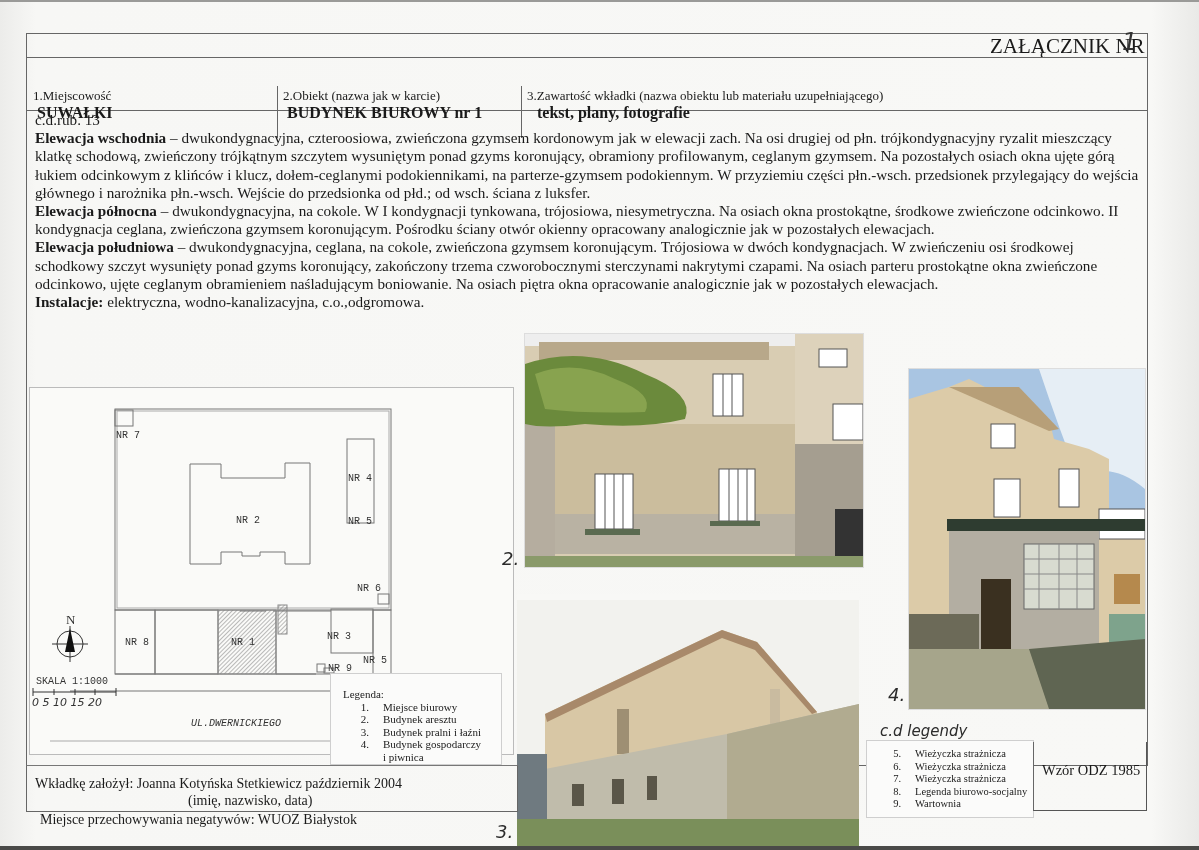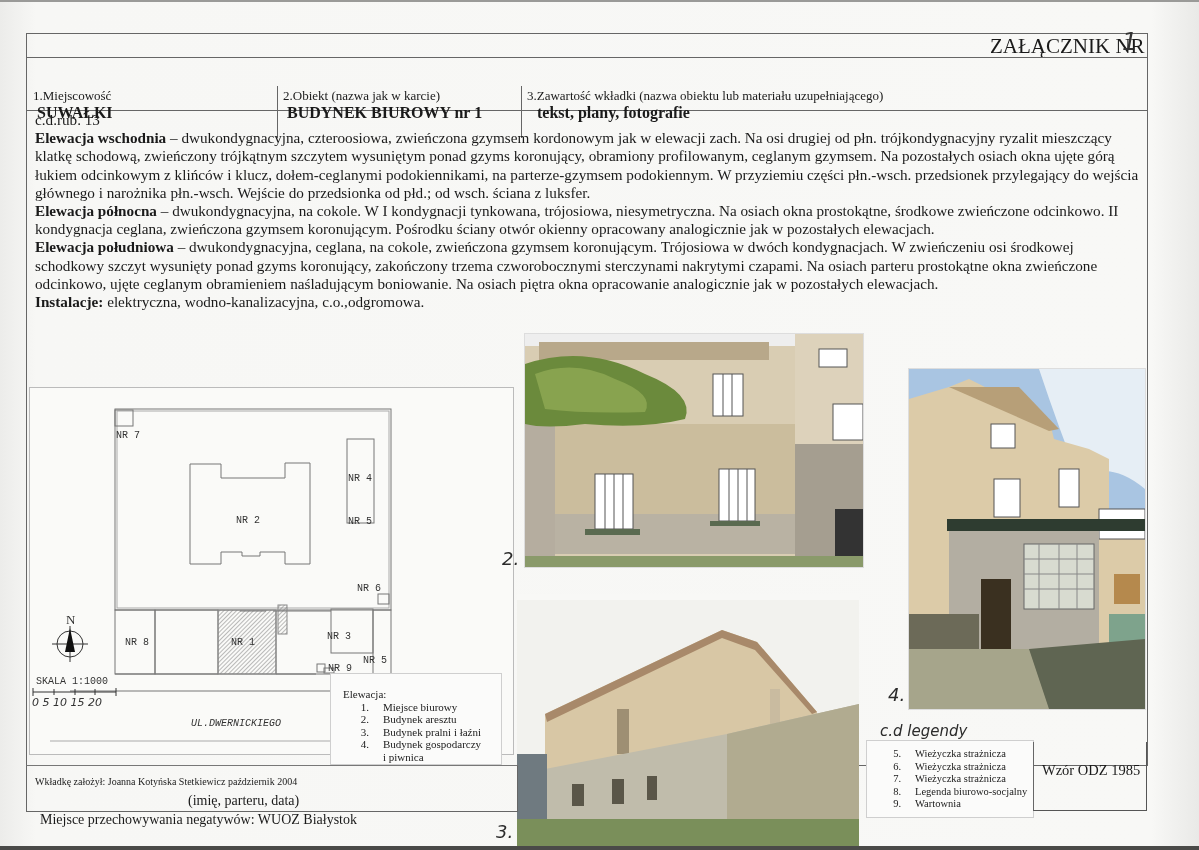--- a/index.html
+++ b/index.html
@@ -21,21 +21,21 @@
   .text-block p{margin:0;}
   .text-block b{font-weight:bold;}
   .photo{position:absolute;overflow:hidden;border:1px solid #ddd;}
   .photo svg{display:block;}
   .hand{position:absolute;font-family:"DejaVu Sans",sans-serif;font-style:italic;color:#2b2b2b;}
   .plan{position:absolute;left:29px;top:387px;width:483px;height:366px;border:1px solid #bbb;background:#fafaf8;}
   .legend{position:absolute;background:#fbfbfa;border:1px solid #cfcfcf;font-size:11px;line-height:12.5px;}
   .legend .row{display:flex;}
   .legend .num{width:26px;text-align:right;padding-right:14px;}
   .footer-box{position:absolute;left:26px;top:765px;width:1120px;height:45px;border:1px solid #666;border-top:1px solid #777;}
-  .author{position:absolute;left:35px;top:776px;font-size:10px;}
+  .author{position:absolute;left:35px;top:776px;font-size:14px;}
   .author-sub{position:absolute;left:188px;top:793px;font-size:14px;}
   .negs{position:absolute;left:40px;top:812px;font-size:14px;}
   .pattern{position:absolute;left:1042px;top:762px;font-size:14.5px;}
 </style>
 </head>
 <body>
 
 <div class="page">
   <div class="scan-edge"></div>
   <div class="scan-edge b"></div>
@@ -126,21 +126,21 @@
         <line x1="24" y1="301" x2="24" y2="307"></line>
         <line x1="45" y1="301" x2="45" y2="307"></line>
         <line x1="65" y1="301" x2="65" y2="307"></line>
         <line x1="86" y1="300" x2="86" y2="308"></line>
       </g>
       <text x="2" y="318" font-family="DejaVu Sans, sans-serif" font-style="italic" font-size="11" fill="#333">0  5  10  15  20</text>
     </svg>
   </div>
 
   <div class="legend" style="left:330px;top:673px;width:172px;height:92px;padding:14px 0 0 12px;box-sizing:border-box;">
-    <div>Elewacja:</div>
+    <div>Legenda:</div>
     <div class="row">
         <span class="num">1.</span>
         <span>Miejsce biurowy</span>
       </div>
     <div class="row">
         <span class="num">2.</span>
         <span>Budynek aresztu</span>
       </div>
     <div class="row">
         <span class="num">3.</span>
@@ -267,16 +267,16 @@
       </div>
     <div class="row">
         <span class="num">9.</span>
         <span>Wartownia</span>
       </div>
   </div>
 
   <div class="footer-box" style="width:490px;"></div>
   <div class="frame" style="left:1033px;top:742px;width:112px;height:68px;border-top:none;border-left:1px solid #666;"></div>
   <div class="author">Wkładkę założył:  Joanna Kotyńska Stetkiewicz   październik  2004</div>
-  <div class="author-sub">(imię, parteru, data)</div>
+  <div class="author-sub">(imię, nazwisko, data)</div>
   <div class="negs">Miejsce przechowywania negatywów: WUOZ  Białystok</div>
   <div class="pattern">Wzór ODZ 1985</div>
 </div>
 
 </body></html>

